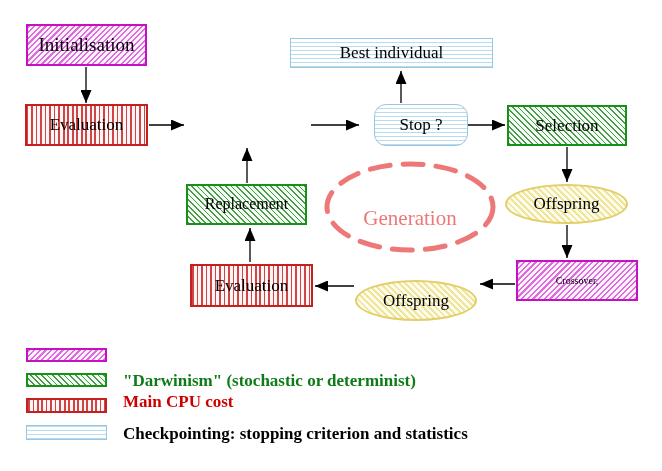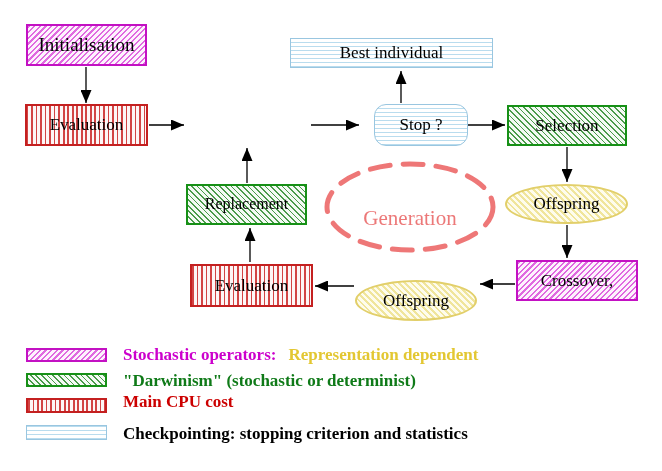--- a/index.html
+++ b/index.html
@@ -40,21 +40,21 @@
   #n-init        { left:26px;  top:24px;  width:121px; height:42px; font-size:19px; }
   #n-best        { left:290px; top:38px;  width:203px; height:30px; }
   #n-eval-top    { left:25px;  top:104px; width:123px; height:42px; }
   #n-parents     { left:186px; top:104px; width:124px; height:42px; }
   #n-stop        { left:350px; top:104px; width:94px;  height:42px;margin-left:24px; }
   #n-selection   { left:507px; top:105px; width:120px; height:41px; }
   #n-replacement { left:186px; top:184px; width:121px; height:41px; font-size:16px; }
   #n-genitors    { left:505px; top:184px; width:123px; height:40px; }
   #n-eval-bot    { left:190px; top:264px; width:123px; height:43px; }
   #n-offspring   { left:355px; top:280px; width:122px; height:41px; }
-  #n-crossover   { left:516px; top:260px; width:122px; height:41px; font-size:17px; flex-direction:column; line-height:1.15; }
+  #n-crossover   { left:516px; top:260px; width:122px; height:41px; font-size:10px; flex-direction:column; line-height:1.15; }
   #n-generation-label {
     position:absolute; left:325px; top:174px; width:170px; height:88px;
     display:flex; align-items:center; justify-content:center;
     color:#ec7878; font-size:21px;
   }
 
   
   .arrows { position:absolute; left:0; top:0; width:662px; height:471px; pointer-events:none; }
 
   
@@ -126,20 +126,17 @@
 
   <div id="n-crossover" class="node h-magenta">
     <span>Crossover,</span>
   </div>
 
   <div id="sw-stochastic" class="swatch h-magenta"></div>
   <div id="sw-darwinism" class="swatch h-green"></div>
   <div id="sw-cpu" class="swatch h-red"></div>
   <div id="sw-checkpoint" class="swatch h-cyan"></div>
 
-  <div id="lt-1" class="leg-text">
-    <span class="c-magenta">Stochastic operators:</span><span class="c-yellow leg-gap">Representation dependent</span>
-  </div>
   <div id="lt-2" class="leg-text c-green">"Darwinism" (stochastic or determinist)</div>
   <div id="lt-3" class="leg-text c-red">Main CPU cost</div>
   <div id="lt-4" class="leg-text c-blue">Checkpointing: stopping criterion and statistics</div>
 
 </div>
 
 </body></html>

